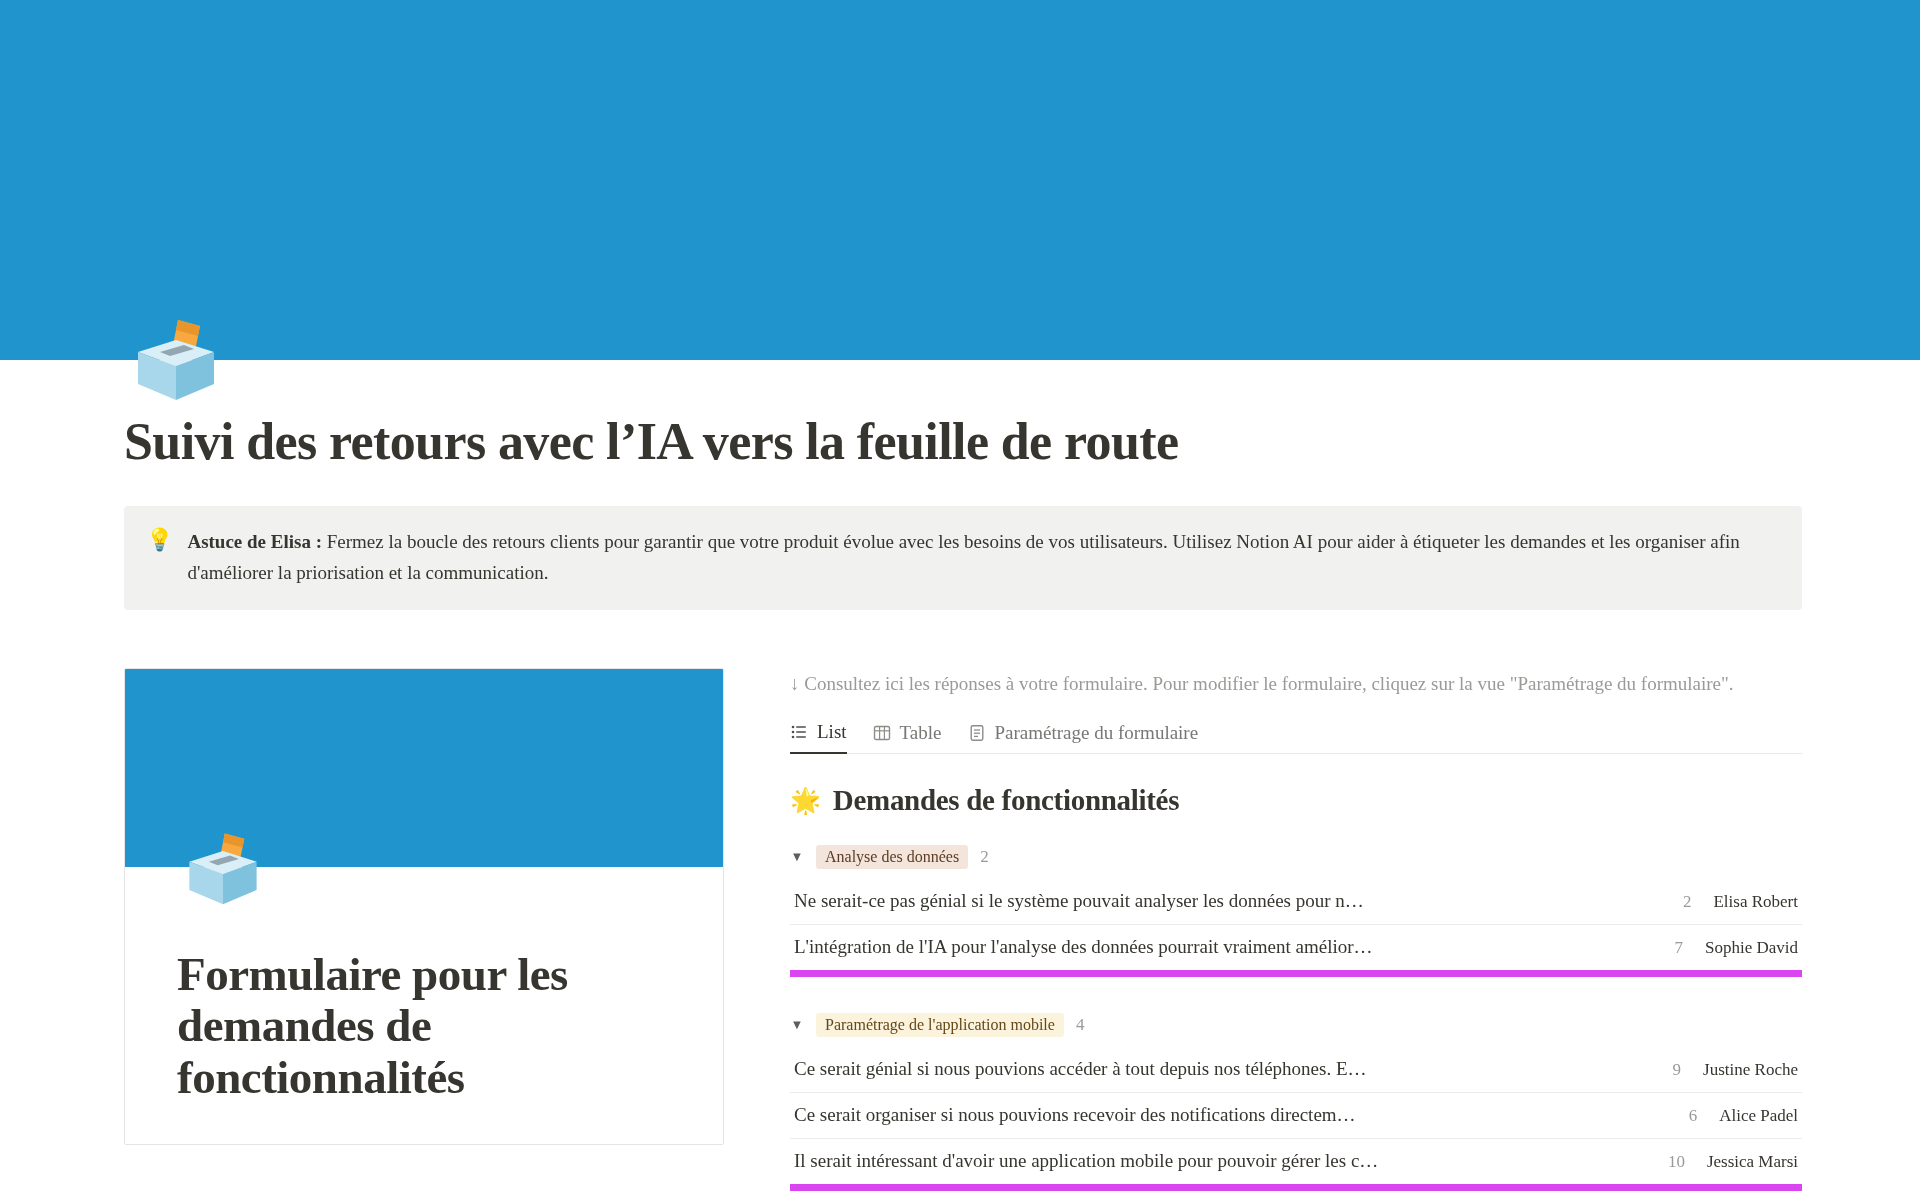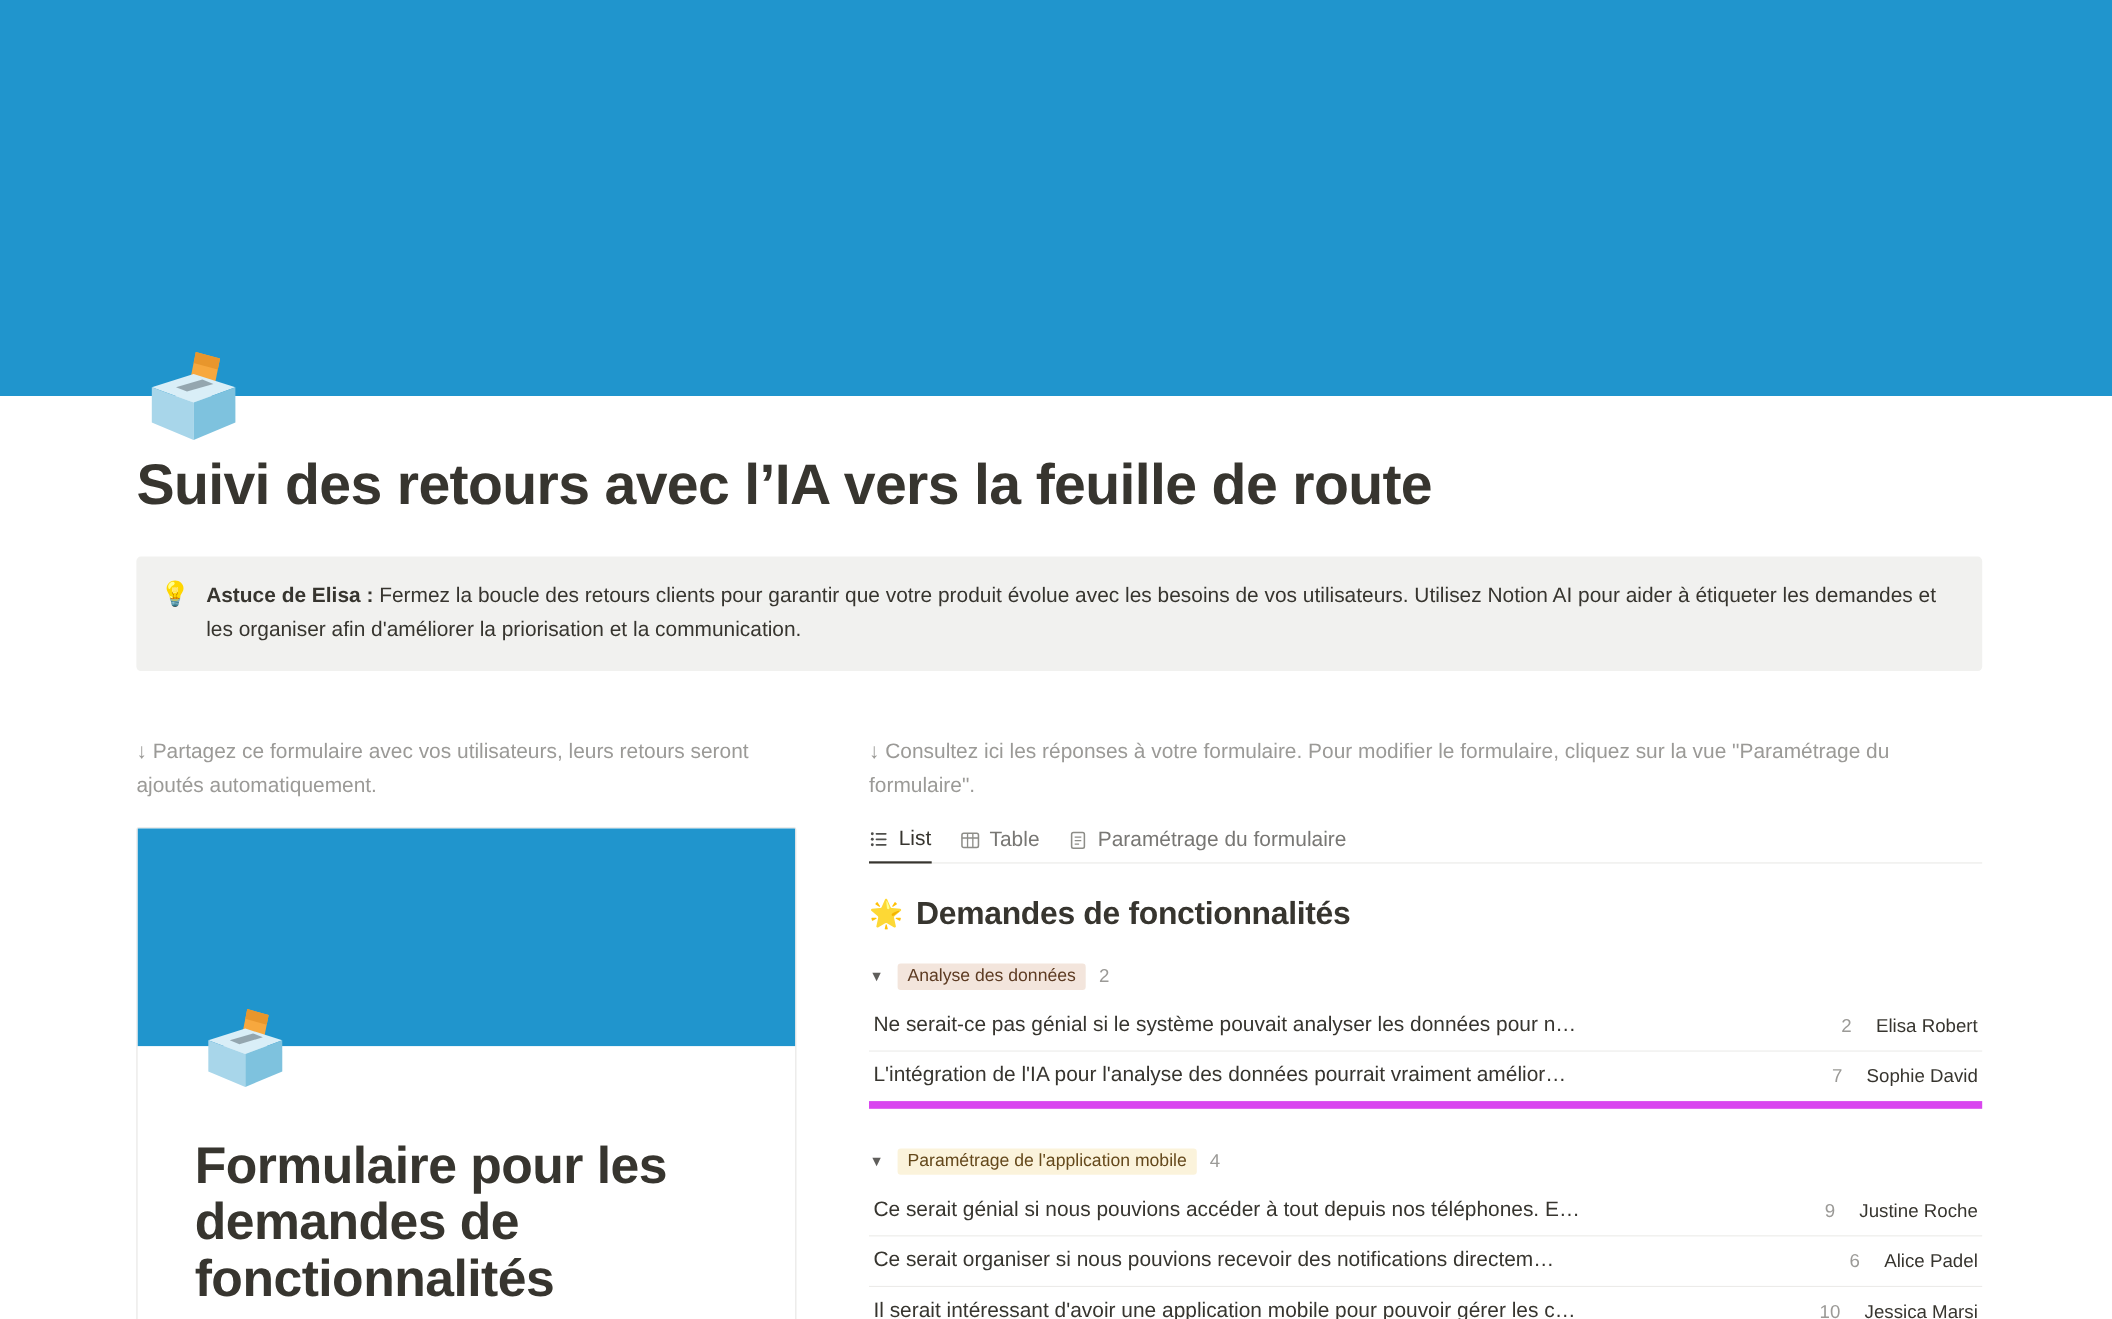--- a/index.html
+++ b/index.html
@@ -9,20 +9,21 @@
     background: #ffffff;
     font-family: "Liberation Sans", sans-serif;
     color: #37352f;
     overflow: hidden;
   }
   #page {
     position: relative;
     width: 1920px;
     height: 1199px;
     overflow: hidden;
+    font-family: Liberation Serif, serif;
   }
 
   
   .cover {
     position: absolute;
     top: 0; left: 0;
     width: 1920px;
     height: 360px;
     background: #2095cd;
   }
@@ -251,21 +252,20 @@
     <div class="callout">
       <div class="callout-emoji">💡</div>
       <div class="callout-text">
         <b>Astuce de Elisa :</b><span> Fermez la boucle des retours clients pour garantir que votre produit évolue avec les besoins de vos utilisateurs. Utilisez Notion AI pour aider à étiqueter les demandes et les organiser afin d'améliorer la priorisation et la communication.</span>
       </div>
     </div>
 
     <div class="columns">
 
       <div class="col-left">
-        <div class="hint">↓ Partagez ce formulaire avec vos utilisateurs, leurs retours seront ajoutés automatiquement.</div>
 
         <div class="form-card">
           <div class="form-card-cover">
             <div class="form-card-icon">
               <svg viewBox="0 0 104 104" width="92" height="92" aria-hidden="true">
                 <path d="M54 14 L76 20 L70 50 L48 44 Z" fill="#f7a83e"></path>
                 <path d="M54 14 L76 20 L74 30 L52 24 Z" fill="#e8962c"></path>
                 <path d="M14 46 L52 34 L90 46 L52 60 Z" fill="#d9eef7"></path>
                 <path d="M14 46 L52 60 L52 94 L14 78 Z" fill="#a8d6ea"></path>
                 <path d="M90 46 L52 60 L52 94 L90 78 Z" fill="#7ec2de"></path>

